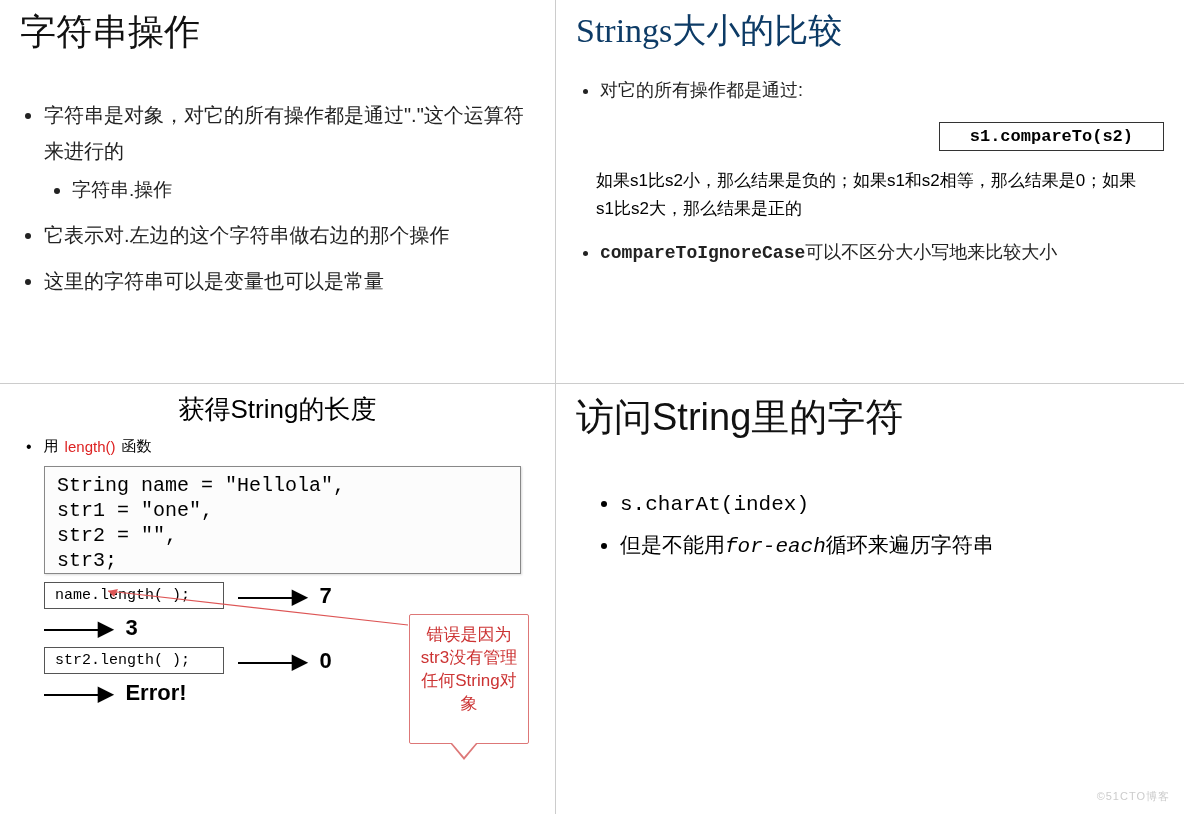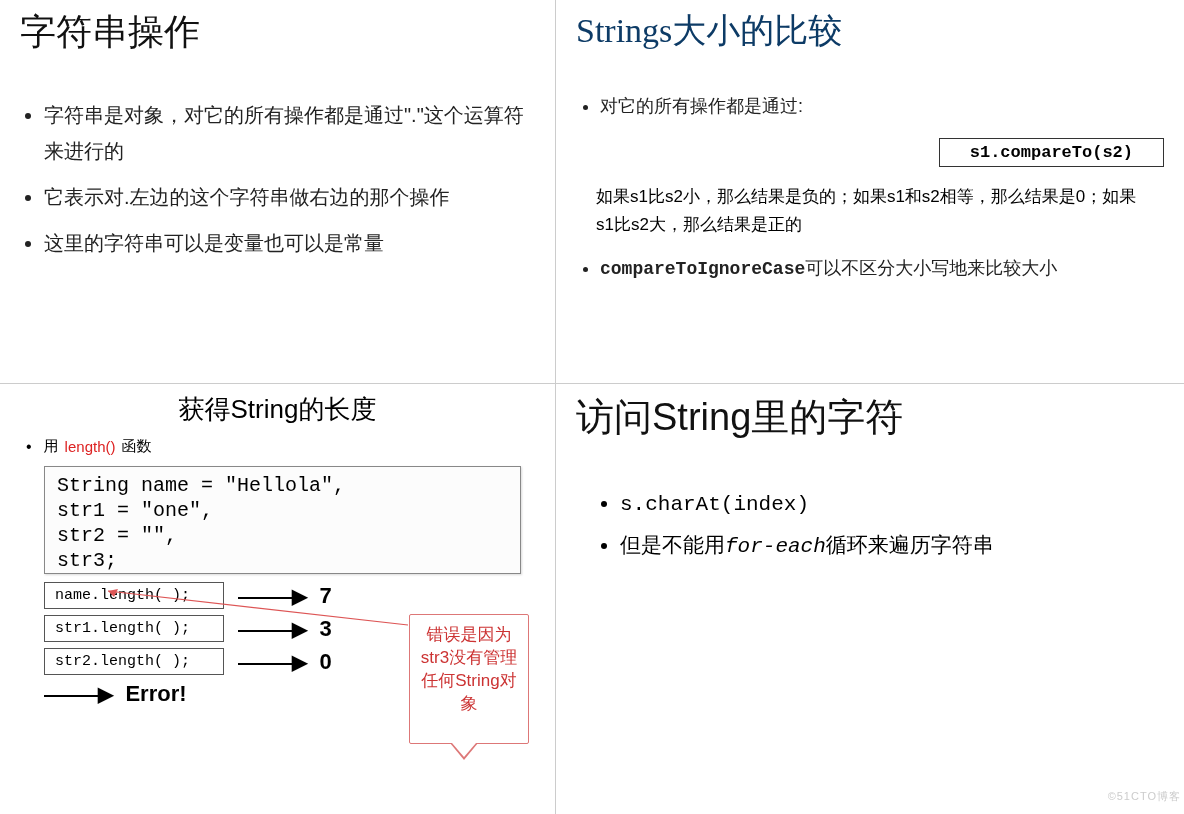--- a/index.html
+++ b/index.html
@@ -27,21 +27,21 @@
   }
   .quad:nth-child(2), .quad:nth-child(4) { border-right: none; }
   .quad:nth-child(3), .quad:nth-child(4) { border-bottom: none; }
 
   h1.title {
     font-weight: 400;
     font-size: 36px;
     margin-bottom: 40px;
     color: #111;
   }
-  h1.title.bluegreen { color: #0d3b66; font-family: Georgia, "Times New Roman", serif; font-size: 34px; margin-bottom: 36px;}
+  h1.title.bluegreen { color: #0d3b66; font-family: Georgia, "Times New Roman", serif; font-size: 34px; margin-bottom: 20px;}
   h1.title.light { font-weight: 300; font-size: 38px; margin-bottom: 15px;}
 
   ul.main { list-style: disc; padding-left: 24px; font-size: 20px; line-height: 1.8; color:#222;}
   ul.main li { margin-bottom: 10px; }
   ul.sub { list-style: disc; padding-left: 28px; font-size: 19px; margin-top: 4px; margin-bottom: 4px;}
   .mono { font-family: "Courier New", monospace; }
   .codebox {
     border: 1px solid #333;
     padding: 4px 30px;
     font-family: "Courier New", monospace;
@@ -118,32 +118,35 @@
     left: 108px; top: 205px;
     width: 308px; height: 40px;
     pointer-events:none;
   }
 
   
   .br-list { list-style: disc; padding-left: 44px; font-size: 21px; line-height:1.9;}
   .br-list .mono { font-family:"Courier New", monospace;}
   .br-sub { list-style: disc; padding-left: 40px; font-size: 19px; line-height:2;}
   .ital { font-style: italic; font-family:"Courier New", monospace;}
-  .watermark { position:absolute; right: 3px; bottom: 10px; font-size:11px; color:#ccc; letter-spacing:1px;}
+  .watermark { position:absolute; right: 14px; bottom: 10px; font-size:11px; color:#ccc; letter-spacing:1px;}
 </style>
 </head>
 <body>
 
 <div class="grid">
 
   <div class="quad">
     <h1 class="title">字符串操作</h1>
     <ul class="main">
       <li>
         <span>字符串是对象，对它的所有操作都是通过"."这个运算符来进行的</span>
+        <ul class="sub">
+          <li>字符串.操作</li>
+        </ul>
       </li>
       <li>它表示对.左边的这个字符串做右边的那个操作</li>
       <li>这里的字符串可以是变量也可以是常量</li>
     </ul>
   </div>
 
   <div class="quad">
     <h1 class="title bluegreen">Strings大小的比较</h1>
     <ul class="main" style="font-size:18px;">
       <li>对它的所有操作都是通过:</li>
@@ -176,21 +179,20 @@
       <polygon points="0,2 10,0 6,8" fill="#d55"></polygon>
     </svg>
 
     <div id="rows-container">
         <div class="row">
           <div class="callbox">name.length( );</div>
           <div class="arrow">———▶</div>
           <div class="result">7</div>
         </div>
         <div class="row">
-          <div class="callbox">str1.length( );</div>
           <div class="arrow">———▶</div>
           <div class="result">3</div>
         </div>
         <div class="row">
           <div class="callbox">str2.length( );</div>
           <div class="arrow">———▶</div>
           <div class="result">0</div>
         </div>
         <div class="row">
           <div class="arrow">———▶</div>

